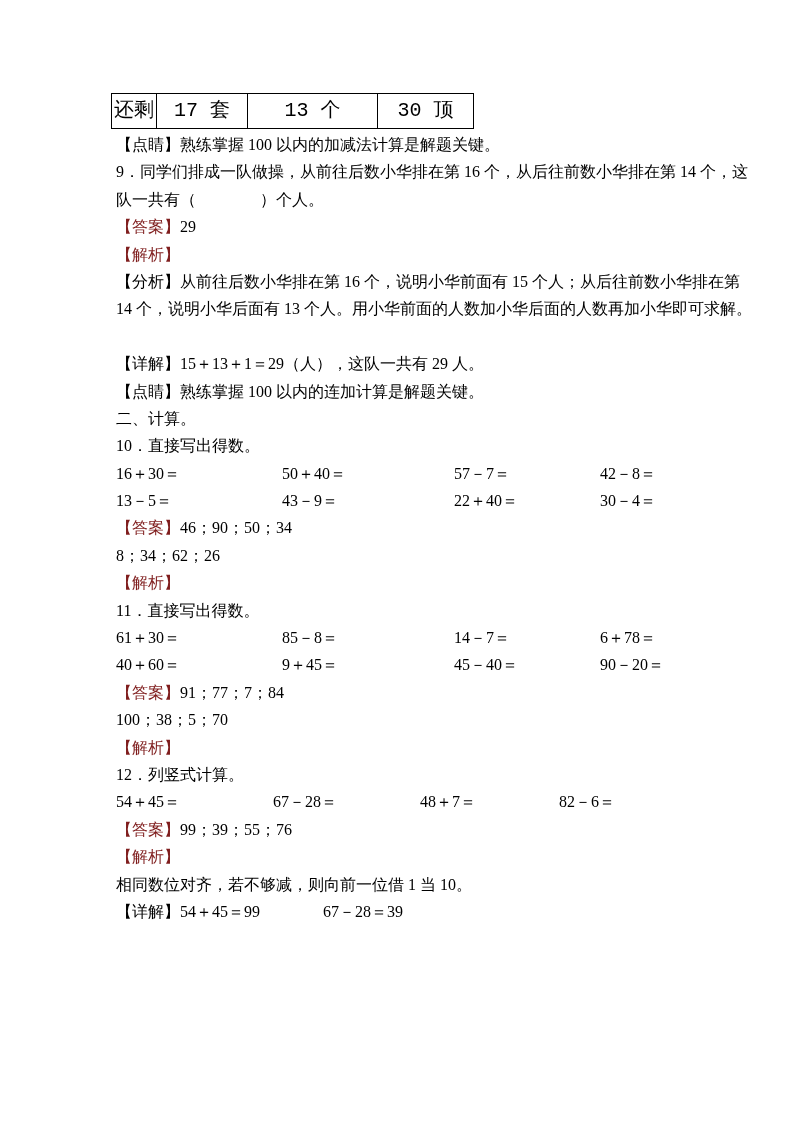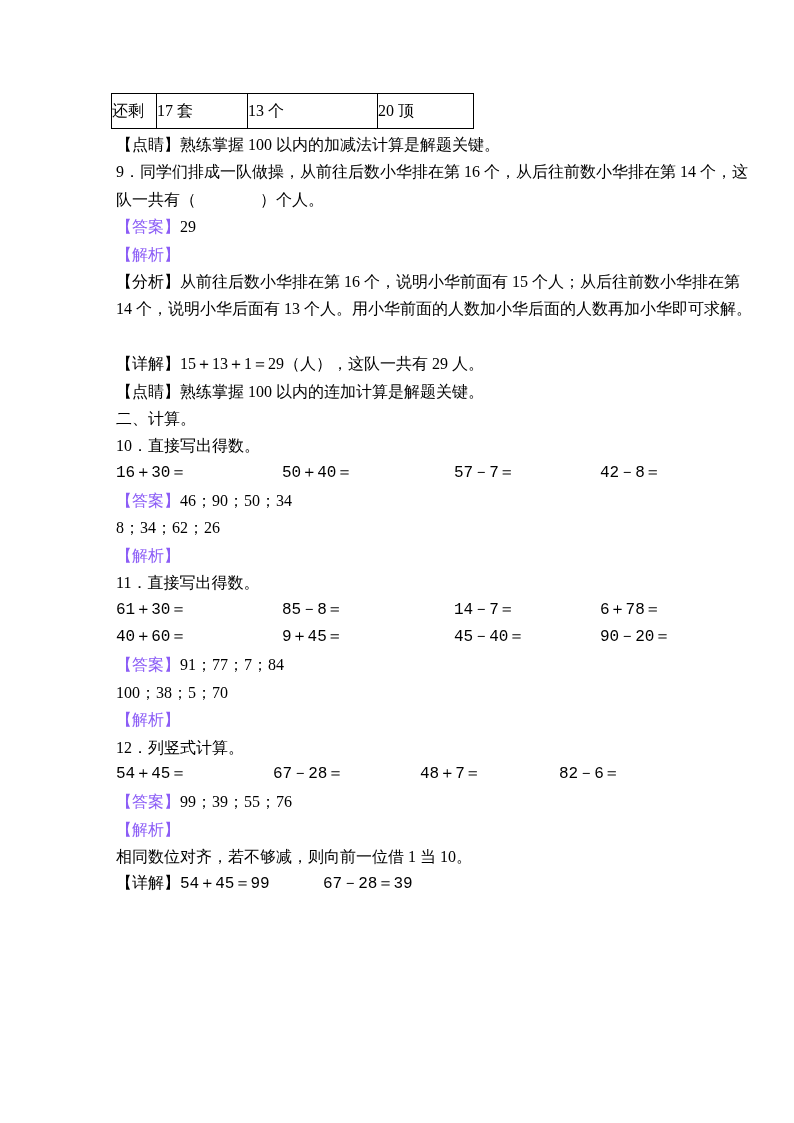--- a/index.html
+++ b/index.html
@@ -24,35 +24,36 @@
   table.tbl {
     border-collapse: collapse;
     table-layout: fixed;
     margin-left: -5px;
     margin-bottom: 2px;
   }
   table.tbl td {
     border: 1.6px solid #000000;
     height: 34px;
     padding: 0;
-    text-align: left;
-    font-size: 16px;
+    text-align: center;
+    font-size: 20px;
     line-height: 34px;
+    font-family: Liberation Mono, monospace;
   }
   .ln {
     margin: 0;
     height: 27.4px;
     line-height: 27.4px;
     font-size: 16px;
     white-space: nowrap;
   }
   .blank { height: 27.4px; }
-  .blue { color: #8b5cf6; }
+  .blue { color: #7f1d1d; }
   .eq { position: relative; }
-  .eq span { position: absolute; top: 0; font-family: Liberation Mono, monospace; }
+  .eq span { position: absolute; top: 0; }
   .p0 { left: 0; }
   .p1 { left: 166px; }
   .p2 { left: 338px; }
   .p3 { left: 484px; }
   .q0 { left: 0; }
   .q1 { left: 157px; }
   .q2 { left: 304px; text-align: right; }
   .q3 { left: 443px; }
   .d0 { left: 0; }
   .d1 { left: 207px; text-align: center; }
@@ -67,21 +68,21 @@
       <col style="width:45px">
         <col style="width:91px">
         <col style="width:130px">
         <col style="width:96px">
     </colgroup>
     <tbody>
       <tr>
         <td>还剩</td>
         <td>17 套</td>
         <td>13 个</td>
-        <td>20 顶</td>
+        <td>30 顶</td>
       </tr>
     </tbody>
   </table>
 
   <p class="ln">【点睛】熟练掌握 100 以内的加减法计算是解题关键。</p>
 
   <p class="ln">9．同学们排成一队做操，从前往后数小华排在第 16 个，从后往前数小华排在第 14 个，这</p>
   <p class="ln">队一共有（　　　　）个人。</p>
 
   <p class="ln"><span class="blue">【答案】</span><span>29</span></p>
@@ -96,20 +97,26 @@
   <p class="ln">【点睛】熟练掌握 100 以内的连加计算是解题关键。</p>
 
   <p class="ln">二、计算。</p>
 
   <p class="ln">10．直接写出得数。</p>
   <p class="ln eq">
     <span class="p0">16＋30＝</span>
     <span class="p1">50＋40＝</span>
     <span class="p2">57－7＝</span>
     <span class="p3">42－8＝</span>
+  </p>
+  <p class="ln eq">
+    <span class="p0">13－5＝</span>
+    <span class="p1">43－9＝</span>
+    <span class="p2">22＋40＝</span>
+    <span class="p3">30－4＝</span>
   </p>
   <p class="ln"><span class="blue">【答案】</span><span>46；90；50；34</span></p>
   <p class="ln">8；34；62；26</p>
   <p class="ln"><span class="blue">【解析】</span></p>
 
   <p class="ln">11．直接写出得数。</p>
   <p class="ln eq">
     <span class="p0">61＋30＝</span>
     <span class="p1">85－8＝</span>
     <span class="p2">14－7＝</span>

